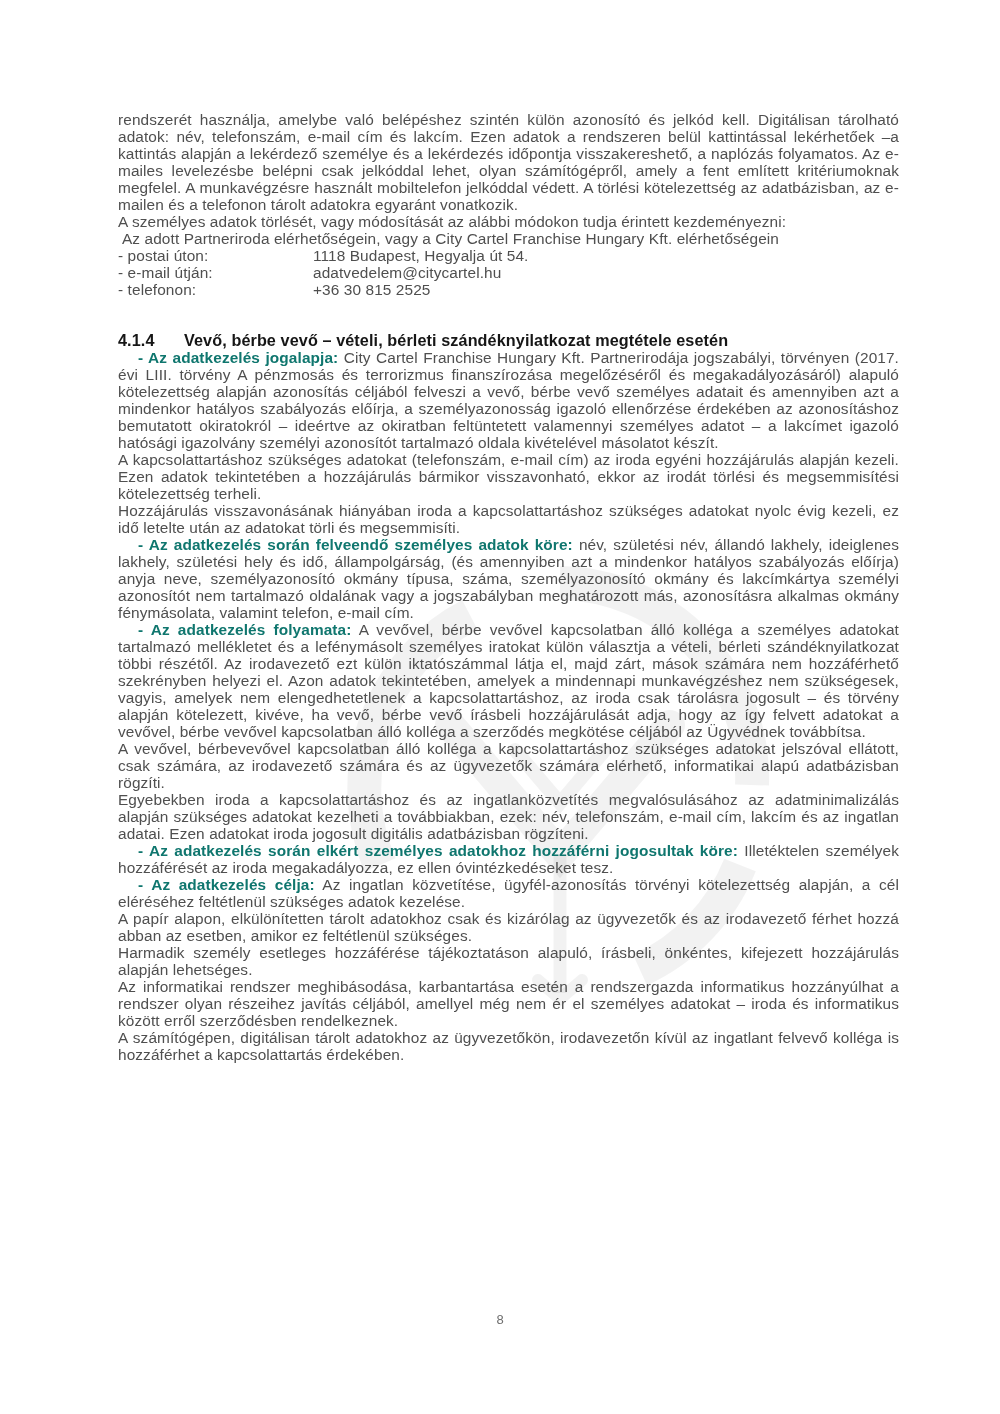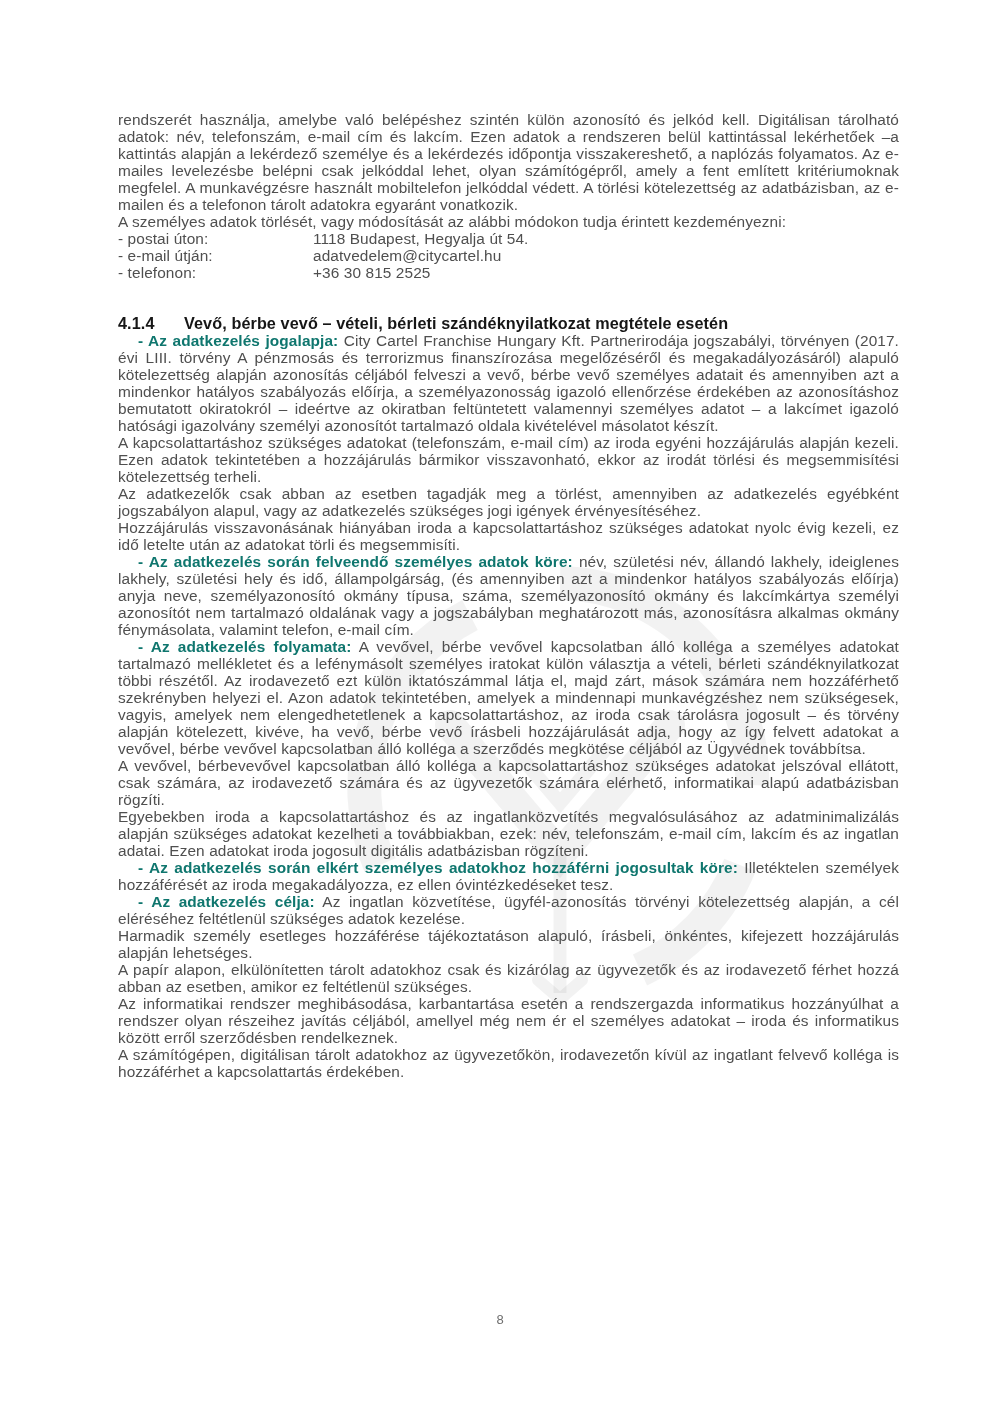--- a/index.html
+++ b/index.html
@@ -54,20 +54,21 @@
         <path d="M 250 300 L 250 438" stroke-width="13"></path>
         <path d="M 228 425 L 250 444 L 272 425" stroke-width="12" stroke-linecap="round"></path>
       </g>
     </svg>
   </div>
 
   <div class="content">
 
     <p><span>rendszerét használja, amelybe való belépéshez szintén külön azonosító és jelkód kell. Digitálisan tárolható adatok: név, telefonszám, e-mail cím és lakcím. Ezen adatok a rendszeren belül kattintással lekérhetőek –a kattintás alapján a lekérdező személye és a lekérdezés időpontja visszakereshető, a naplózás folyamatos. Az e-mailes levelezésbe belépni csak jelkóddal lehet, olyan számítógépről, amely a fent említett kritériumoknak megfelel. A munkavégzésre használt mobiltelefon jelkóddal védett. A törlési kötelezettség az adatbázisban, az e-mailen és a telefonon tárolt adatokra egyaránt vonatkozik.</span></p>
     <p><span>A személyes adatok törlését, vagy módosítását az alábbi módokon tudja érintett kezdeményezni:</span></p>
+    <p class="indented"><span>Az adott Partneriroda elérhetőségein, vagy a City Cartel Franchise Hungary Kft. elérhetőségein</span></p>
 
     <div class="contact-row">
       <span class="label">- postai úton:</span>
       <span class="value">1118 Budapest, Hegyalja út 54.</span>
     </div>
     <div class="contact-row">
       <span class="label">- e-mail útján:</span>
       <span class="value">adatvedelem@citycartel.hu</span>
     </div>
     <div class="contact-row">
@@ -75,30 +76,29 @@
       <span class="value">+36 30 815 2525</span>
     </div>
 
     <div class="heading">
       <span class="num">4.1.4</span>
       <span class="title">Vevő, bérbe vevő – vételi, bérleti szándéknyilatkozat megtétele esetén</span>
     </div>
 
     <p><strong class="lead">- Az adatkezelés jogalapja:</strong> <span>City Cartel Franchise Hungary Kft. Partnerirodája jogszabályi, törvényen (2017. évi LIII. törvény A pénzmosás és terrorizmus finanszírozása megelőzéséről és megakadályozásáról) alapuló kötelezettség alapján azonosítás céljából felveszi a vevő, bérbe vevő személyes adatait és amennyiben azt a mindenkor hatályos szabályozás előírja, a személyazonosság igazoló ellenőrzése érdekében az azonosításhoz bemutatott okiratokról – ideértve az okiratban feltüntetett valamennyi személyes adatot – a lakcímet igazoló hatósági igazolvány személyi azonosítót tartalmazó oldala kivételével másolatot készít.</span></p>
     <p><span>A kapcsolattartáshoz szükséges adatokat (telefonszám, e-mail cím) az iroda egyéni hozzájárulás alapján kezeli. Ezen adatok tekintetében a hozzájárulás bármikor visszavonható, ekkor az irodát törlési és megsemmisítési kötelezettség terheli.</span></p>
-    <p><span>Az adatkezelők csak abban az esetben tagadják meg a törlést, amennyiben az adatkezelés egyébként jogszabályon alapul, vagy az adatkezelés szükséges jogi igények érvényesítéséhez.</span></p>
     <p><span>Hozzájárulás visszavonásának hiányában iroda a kapcsolattartáshoz szükséges adatokat nyolc évig kezeli, ez idő letelte után az adatokat törli és megsemmisíti.</span></p>
     <p><strong class="lead">- Az adatkezelés során felveendő személyes adatok köre:</strong> <span>név, születési név, állandó lakhely, ideiglenes lakhely, születési hely és idő, állampolgárság, (és amennyiben azt a mindenkor hatályos szabályozás előírja) anyja neve, személyazonosító okmány típusa, száma, személyazonosító okmány és lakcímkártya személyi azonosítót nem tartalmazó oldalának  vagy a jogszabályban meghatározott más, azonosításra  alkalmas okmány fénymásolata, valamint telefon, e-mail cím.</span></p>
     <p><strong class="lead">- Az adatkezelés folyamata:</strong> <span>A vevővel, bérbe vevővel kapcsolatban álló kolléga a személyes adatokat tartalmazó mellékletet és a lefénymásolt személyes iratokat külön választja a vételi, bérleti szándéknyilatkozat többi részétől. Az irodavezető ezt külön iktatószámmal látja el, majd zárt, mások számára nem hozzáférhető szekrényben helyezi el.  Azon adatok tekintetében, amelyek a mindennapi munkavégzéshez nem szükségesek, vagyis, amelyek nem elengedhetetlenek a kapcsolattartáshoz, az iroda csak tárolásra jogosult – és törvény alapján kötelezett, kivéve, ha vevő, bérbe vevő írásbeli hozzájárulását adja, hogy az így felvett adatokat a vevővel, bérbe vevővel kapcsolatban álló kolléga a szerződés megkötése céljából az Ügyvédnek továbbítsa.</span></p>
     <p><span>A vevővel, bérbevevővel kapcsolatban álló kolléga a kapcsolattartáshoz szükséges adatokat jelszóval ellátott, csak számára, az irodavezető számára és az ügyvezetők számára elérhető, informatikai alapú adatbázisban rögzíti.</span></p>
     <p><span>Egyebekben iroda a kapcsolattartáshoz és az ingatlanközvetítés megvalósulásához az adatminimalizálás alapján szükséges adatokat kezelheti a továbbiakban, ezek: név, telefonszám, e-mail cím, lakcím és az ingatlan adatai. Ezen adatokat iroda jogosult digitális adatbázisban rögzíteni.</span></p>
     <p><strong class="lead">- Az adatkezelés során elkért személyes adatokhoz hozzáférni jogosultak köre:</strong> <span>Illetéktelen személyek hozzáférését az iroda megakadályozza, ez ellen óvintézkedéseket tesz.</span></p>
     <p><strong class="lead">- Az adatkezelés célja:</strong> <span>Az ingatlan közvetítése, ügyfél-azonosítás törvényi kötelezettség alapján, a cél eléréséhez feltétlenül szükséges adatok kezelése.</span></p>
+    <p><span>A papír alapon, elkülönítetten tárolt adatokhoz csak és kizárólag az ügyvezetők és az irodavezető férhet hozzá abban az esetben, amikor ez feltétlenül szükséges.</span></p>
     <p><span>Harmadik személy esetleges hozzáférése tájékoztatáson alapuló, írásbeli, önkéntes, kifejezett hozzájárulás alapján lehetséges.</span></p>
-    <p><span>A papír alapon, elkülönítetten tárolt adatokhoz csak és kizárólag az ügyvezetők és az irodavezető férhet hozzá abban az esetben, amikor ez feltétlenül szükséges.</span></p>
     <p><span>Az informatikai rendszer meghibásodása, karbantartása esetén a rendszergazda informatikus hozzányúlhat a rendszer olyan részeihez javítás céljából, amellyel még nem ér el személyes adatokat – iroda és informatikus között erről szerződésben rendelkeznek.</span></p>
     <p><span>A számítógépen, digitálisan tárolt adatokhoz az ügyvezetőkön, irodavezetőn kívül az ingatlant felvevő kolléga is hozzáférhet a kapcsolattartás érdekében.</span></p>
 
   </div>
 
   <div class="footer">8</div>
 
 </div>
 
 </body></html>

